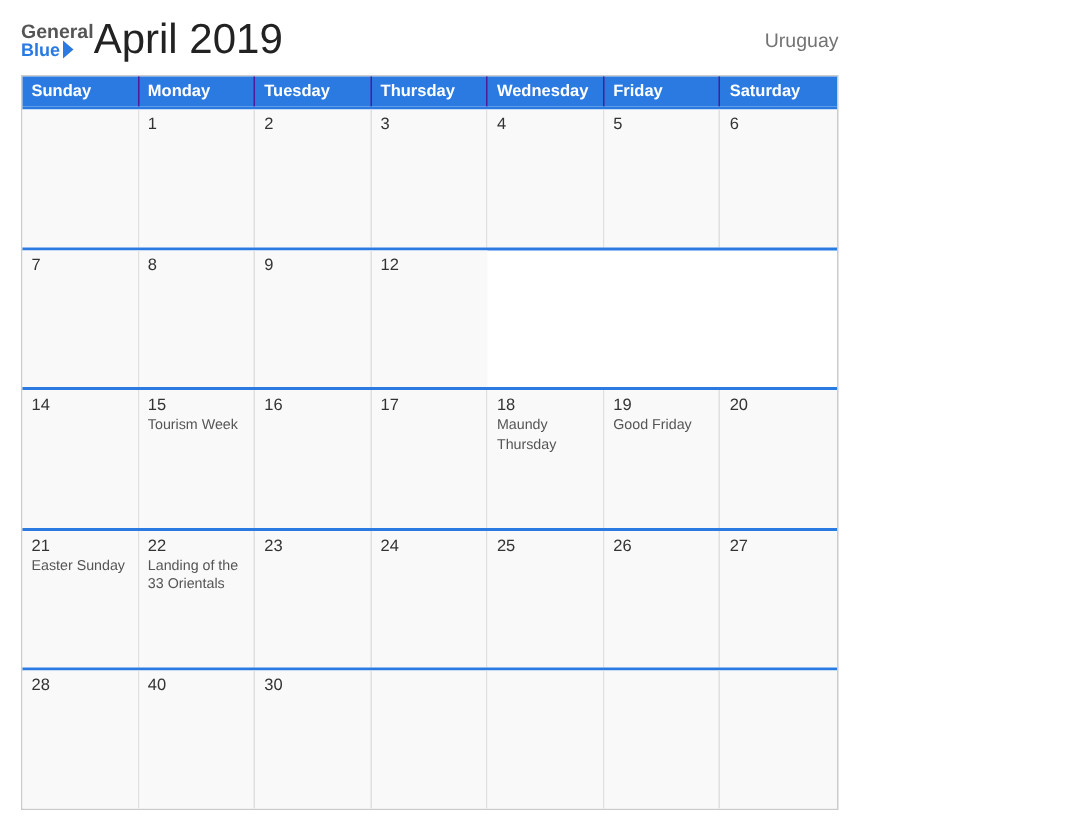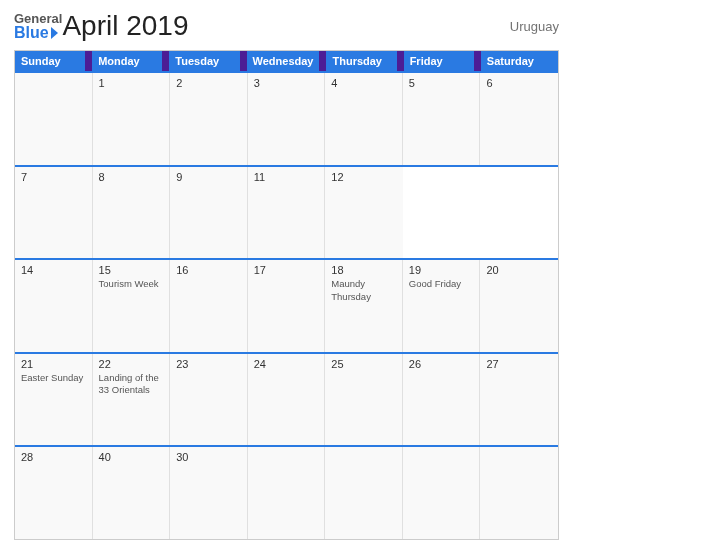--- a/index.html
+++ b/index.html
@@ -27,21 +27,21 @@
       display: flex;
       flex-direction: column;
       line-height: 1;
     }
     .logo-general {
       font-size: 13px;
       font-weight: bold;
       color: #555;
     }
     .logo-blue {
-      font-size: 16px;
+      font-size: 12px;
       font-weight: bold;
       color: #2a7ae2;
       display: flex;
       align-items: center;
     }
     .logo-triangle {
       width: 0;
       height: 0;
       border-left: 7px solid #2a7ae2;
       border-top: 6px solid transparent;
@@ -69,21 +69,21 @@
     .cal-header-row {
       display: grid;
       grid-template-columns: repeat(7, 1fr);
       background: #2a7ae2;
     }
     .cal-header-cell {
       color: #fff;
       font-size: 11px;
       font-weight: bold;
       padding: 4px 6px;
-      border-right: 7px solid #4c1d95;
+      border-right: 1px solid #4c1d95;
     }
     .cal-header-cell:last-child {
       border-right: none;
     }
     .cal-body {
       flex: 1;
       display: flex;
       flex-direction: column;
     }
     .cal-week {
@@ -135,22 +135,22 @@
     </div>
     <div class="title">April 2019</div>
     <div class="country">Uruguay</div>
   </div>
 
   <div class="calendar">
     <div class="cal-header-row">
       <div class="cal-header-cell">Sunday</div>
       <div class="cal-header-cell">Monday</div>
       <div class="cal-header-cell">Tuesday</div>
+      <div class="cal-header-cell">Thursday</div>
       <div class="cal-header-cell">Wednesday</div>
-      <div class="cal-header-cell">Thursday</div>
       <div class="cal-header-cell">Friday</div>
       <div class="cal-header-cell">Saturday</div>
     </div>
     <div class="cal-body">
 
       <div class="cal-week">
         <div class="cal-cell empty"></div>
         <div class="cal-cell">
             <span class="day-num">1</span>
           </div>
@@ -175,23 +175,20 @@
         <div class="cal-cell">
             <span class="day-num">7</span>
           </div>
         <div class="cal-cell">
             <span class="day-num">8</span>
           </div>
         <div class="cal-cell">
             <span class="day-num">9</span>
           </div>
         <div class="cal-cell">
-            <span class="day-num">11</span>
-          </div>
-        <div class="cal-cell">
             <span class="day-num">12</span>
           </div>
       </div>
 
       <div class="cal-week">
         <div class="cal-cell">
             <span class="day-num">14</span>
           </div>
         <div class="cal-cell">
           <span class="day-num">15</span>

